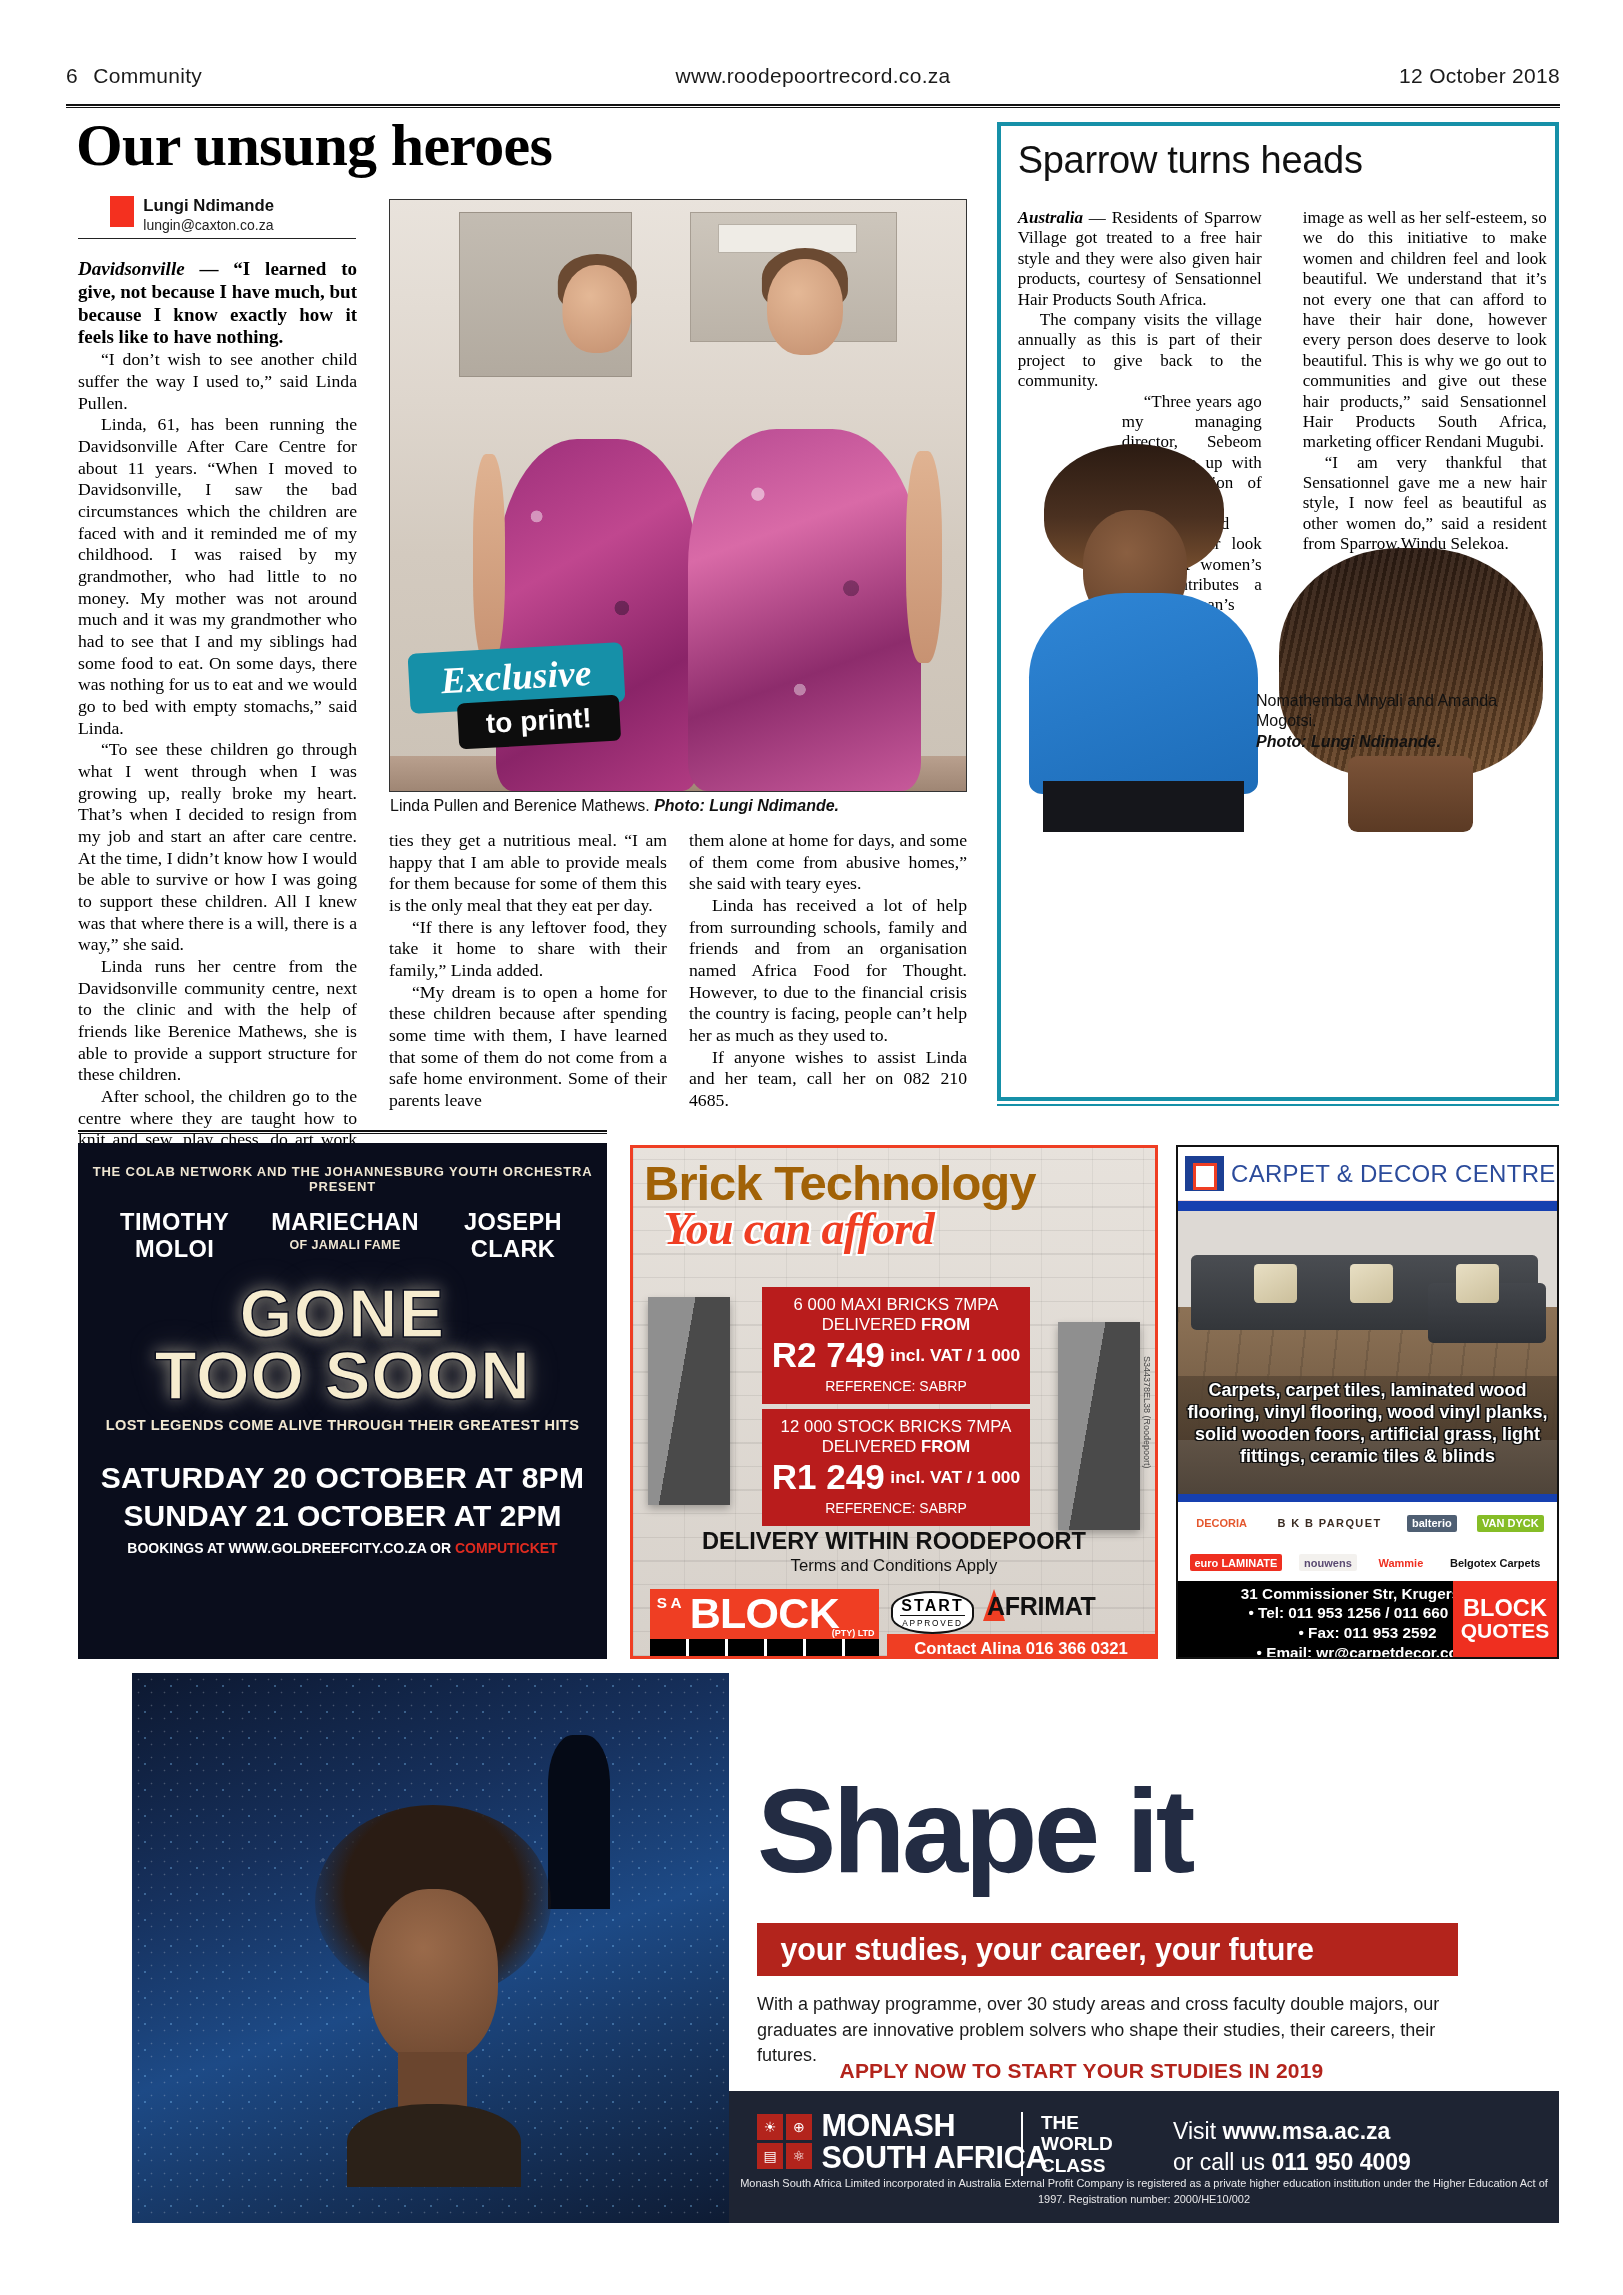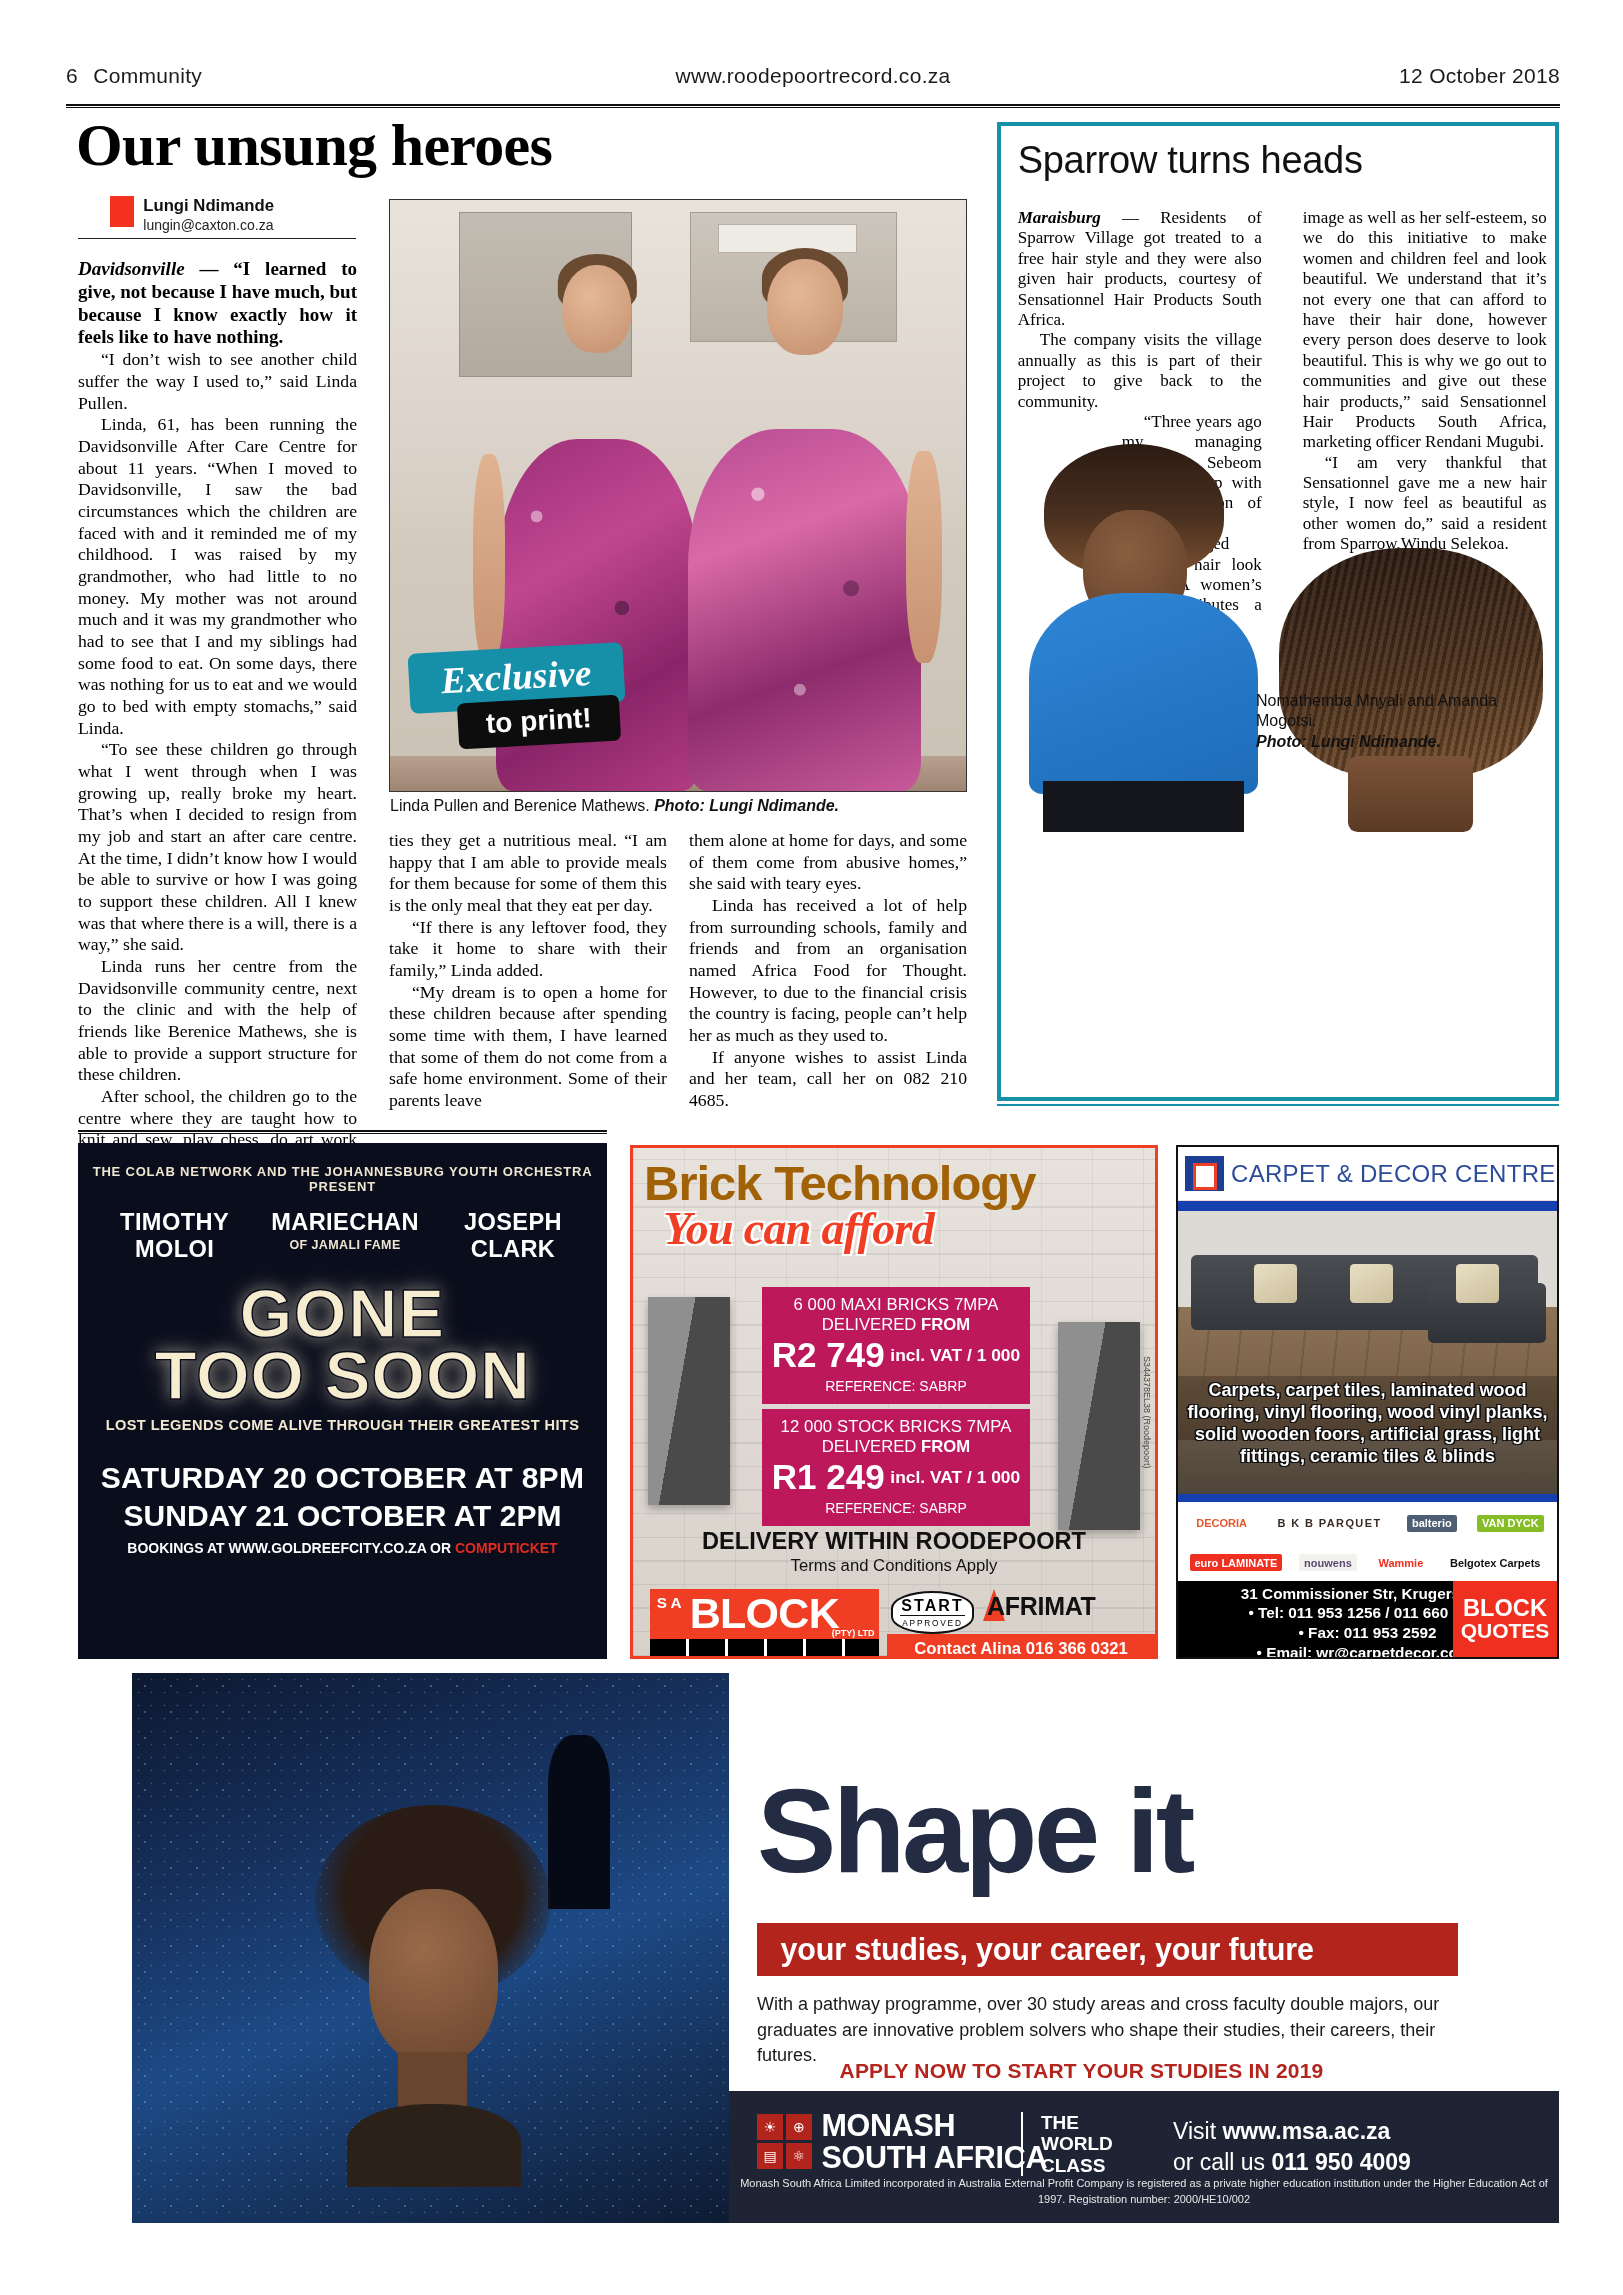--- a/index.html
+++ b/index.html
@@ -221,21 +221,21 @@
     color:#a16207; letter-spacing:-1px; }
   .b-script { position:absolute; left:30.5px; top:54px; font-size:46px; font-weight:700;
     font-style:italic; color:#ef3e23; font-family:"Liberation Serif", serif;
     letter-spacing:-0.7px; text-shadow: 2.1px 2.1px 0 #fff, -2.1px -2.1px 0 #fff, 2.1px -2.1px 0 #fff, -2.1px 2.1px 0 #fff; }
   .b-brick { position:absolute; width:82px; height:208px;
     background: linear-gradient(100deg,#8f8f8f 0 40%, #4a4a4a 40% 100%);
     box-shadow: 0 4.2px 8.3px rgba(0,0,0,.3);
   }
   .b-brickL { left:15.3px; top:149px; }
   .b-brickR { right:15.3px; top:174px; }
-  .b-box { position:absolute; left:129px; background:#be185d; color:#fff;
+  .b-box { position:absolute; left:129px; background:#b91c1c; color:#fff;
     text-align:center; padding:8.3px 7px 9.7px; }
   .b-box1 { top:139px; width:268px; }
   .b-box2 { top:261px; width:268px; }
   .b-l1 { font-size:16.7px; letter-spacing:0.1px; }
   .b-l2 { font-size:16.7px; }
   .b-l2 b { font-weight:700; }
   .b-price { font-size:35px; font-weight:700; display:inline-block; vertical-align:middle; }
   .b-vat { font-size:17.4px; font-weight:700; display:inline-block; vertical-align:middle; margin-left:5.6px; }
   .b-ref { font-size:14px; margin-top:2.8px; }
   .b-deliver { position:absolute; left:0; right:0; top:380px; text-align:center;
@@ -443,21 +443,21 @@
   <div class="col" id="col3">
     <p class="first">them alone at home for days, and some of them come from abusive homes,” she said with teary eyes.</p>
     <p>Linda has received a lot of help from surrounding schools, family and friends and from an organisation named Africa Food for Thought. However, to due to the financial crisis the country is facing, people can’t help her as much as they used to.</p>
     <p>If anyone wishes to assist Linda and her team, call her on 082 210 4685.</p>
   </div>
 
   <div class="spar">
     <div class="spar-h">Sparrow turns heads</div>
     <div class="spar-cols">
       <div class="spar-col" id="sparA">
-        <p class="first"><i>Maraisburg</i><span> — </span><span>Residents of Sparrow Village got treated to a free hair style and they were also given hair products, courtesy of Sensationnel Hair Products South Africa.</span></p>
+        <p class="first"><i>Australia</i><span> — </span><span>Residents of Sparrow Village got treated to a free hair style and they were also given hair products, courtesy of Sensationnel Hair Products South Africa.</span></p>
         <p>The company visits the village annually as this is part of their project to give back to the community.</p>
         <p><span class="spar-wrapimg"></span><span>“Three years ago my managing director, Sebeom Lee, came up with this suggestion of making underprivileged women’s hair look lovely. A women’s hair contributes a lot to a woman’s</span></p>
       </div>
       <div class="spar-col" id="sparB">
         <p class="first">image as well as her self-esteem, so we do this initiative to make women and children feel and look beautiful. We understand that it’s not every one that can afford to have their hair done, however every person does deserve to look beautiful. This is why we go out to communities and give out these hair products,” said Sensationnel Hair Products South Africa, marketing officer Rendani Mugubi.</p>
         <p>“I am very thankful that Sensationnel gave me a new hair style, I now feel as beautiful as other women do,” said a resident from Sparrow,Windu Selekoa.</p>
       </div>
     </div>
   </div>
   <div class="spar-photo">

